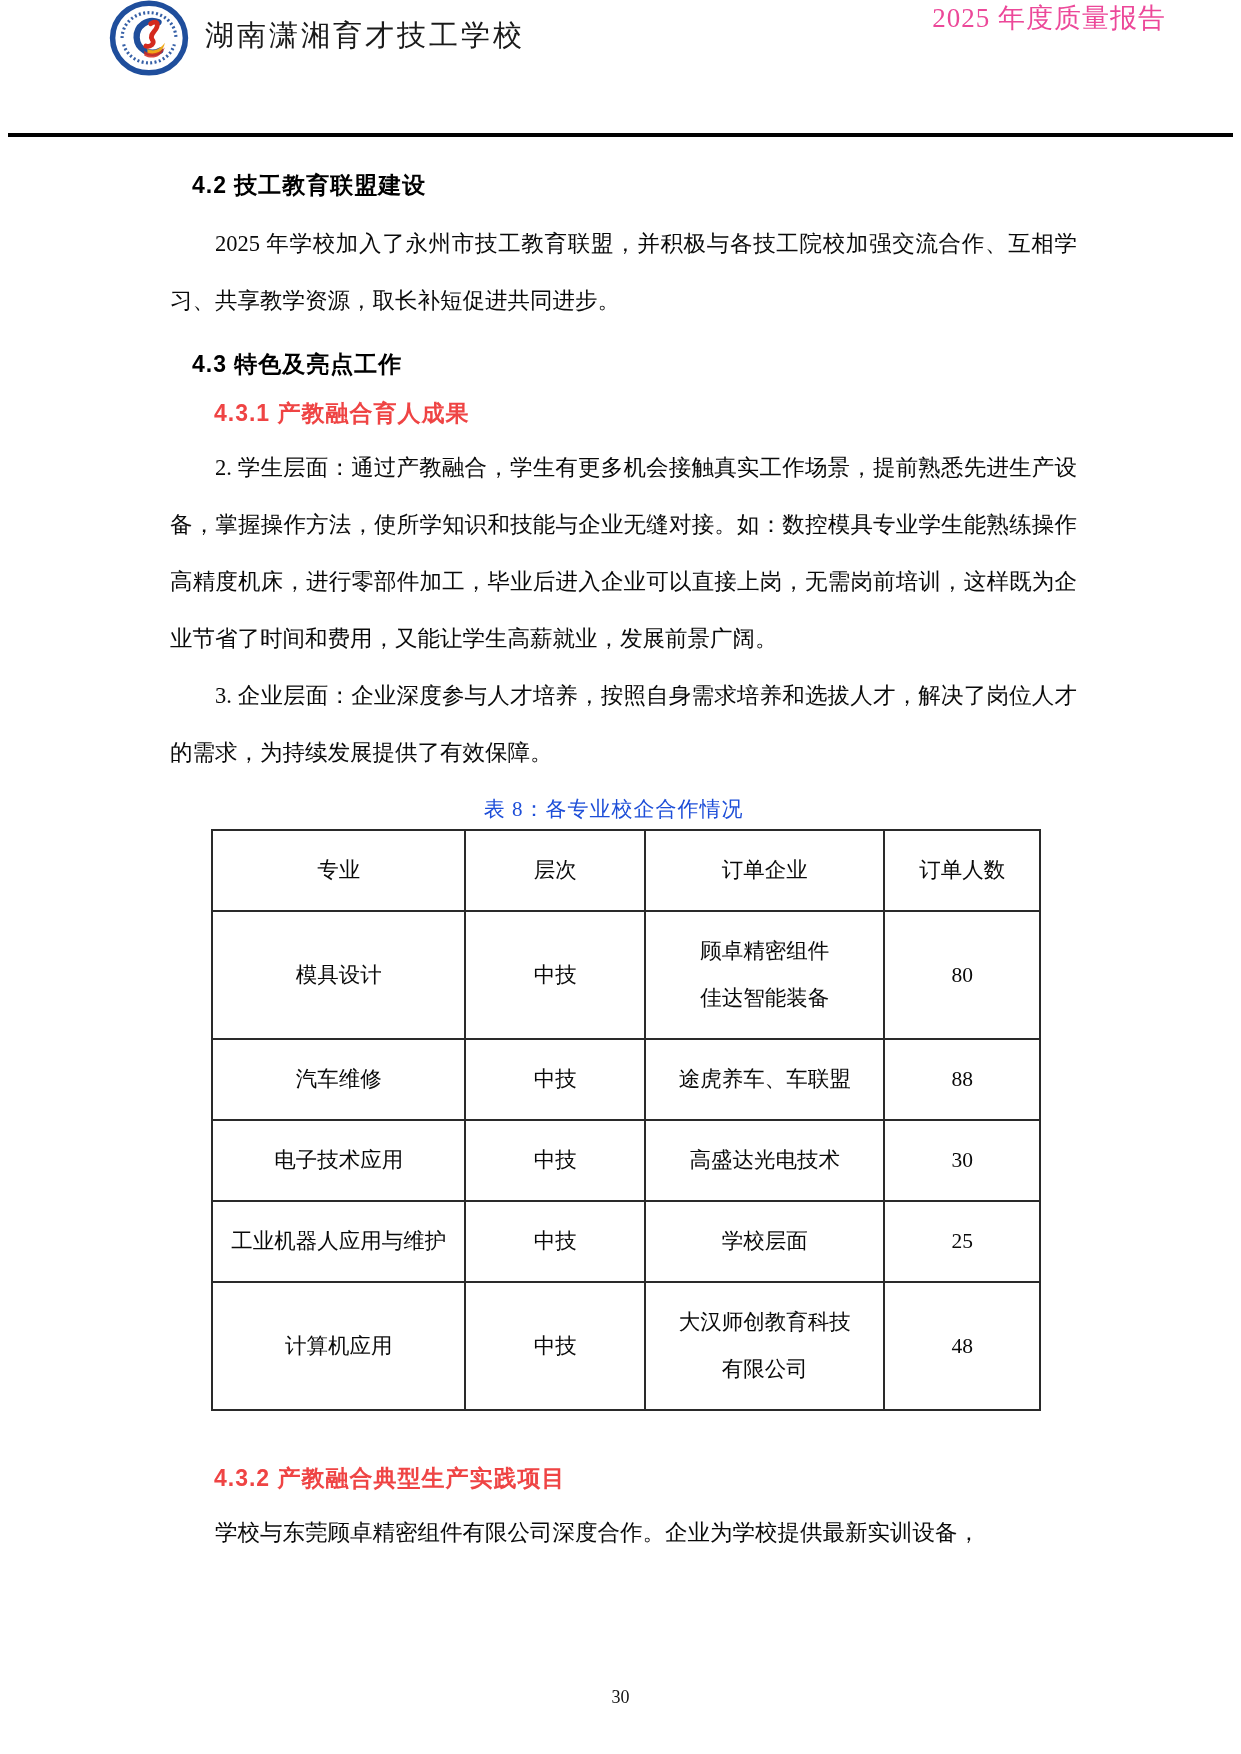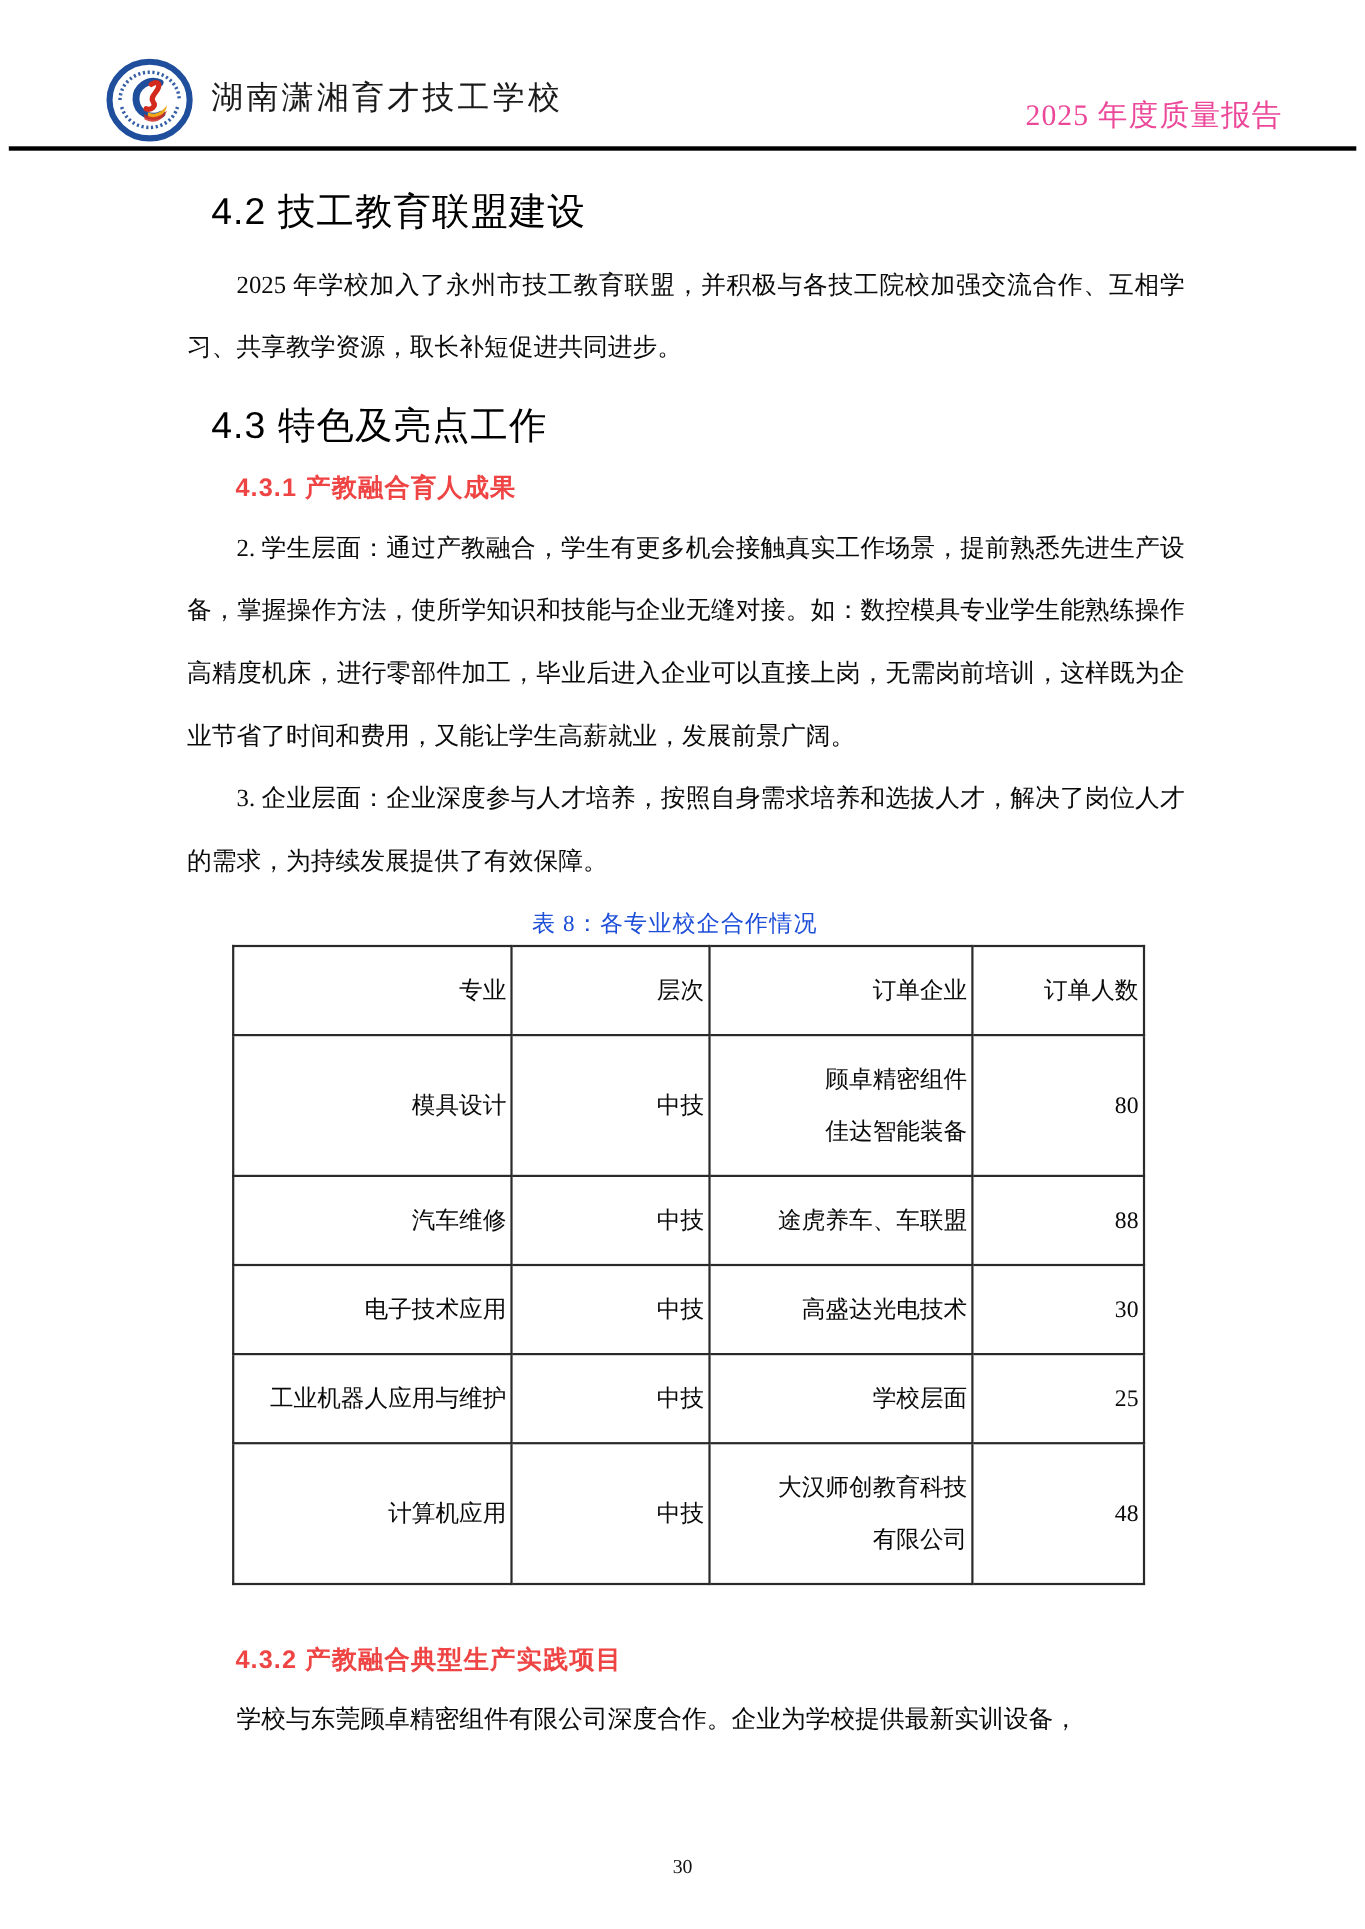--- a/index.html
+++ b/index.html
@@ -9,24 +9,24 @@
     height:1754px;
     background:#ffffff;
     color:#000;
     font-family:"Liberation Serif","DejaVu Serif",serif;
     overflow:hidden;
     box-sizing:border-box;
   }
   
   .hdr{
     position:absolute;
-    top:0;left:0;right:0;
+    top:0;left:13px;right:0;
     height:135px;
     display:flex;
-    align-items:flex-end;
+    align-items:flex-start;
     justify-content:space-between;
     box-sizing:border-box;
     padding:0 75px 10px 96px;
   }
   .hdr-left{display:flex;align-items:center;gap:16px;}
   .logo{width:80px;height:76px;flex:0 0 auto;margin-bottom:-4px;}
   .school-name{
     font-size:29px;
     letter-spacing:3px;
     color:#1a1a1a;
@@ -47,22 +47,22 @@
   }
   
   .content{
     position:absolute;
     top:150px;
     left:170px;
     width:907px;
   }
   .h-sec{
     font-family:"Liberation Sans","DejaVu Sans",sans-serif;
-    font-weight:400;
-    font-size:34px;
+    font-weight:700;
+    font-size:23px;
     color:#000;
     margin:20px 0 14px 22px;
     letter-spacing:1px;
   }
   .h-sub{
     font-family:"Liberation Sans","DejaVu Sans",sans-serif;
     font-weight:700;
     font-size:23px;
     color:#ef4444;
     margin:18px 0 10px 44px;
@@ -86,21 +86,21 @@
   }
   
   table.coop{
     border-collapse:collapse;
     margin-left:41px;
     width:830px;
     table-layout:fixed;
   }
   table.coop th, table.coop td{
     border:2px solid #2a2a2a;
-    text-align:right;
+    text-align:center;
     vertical-align:middle;
     font-size:21.5px;
     font-weight:400;
     color:#0a0a0a;
     padding:16px 4px;
     line-height:47px;
   }
   td.multiline{white-space:pre-line;}
   col.c1{width:30.6%;} col.c2{width:21.7%;} col.c3{width:28.9%;} col.c4{width:18.8%;}
   tr.h-row{height:75px;}

